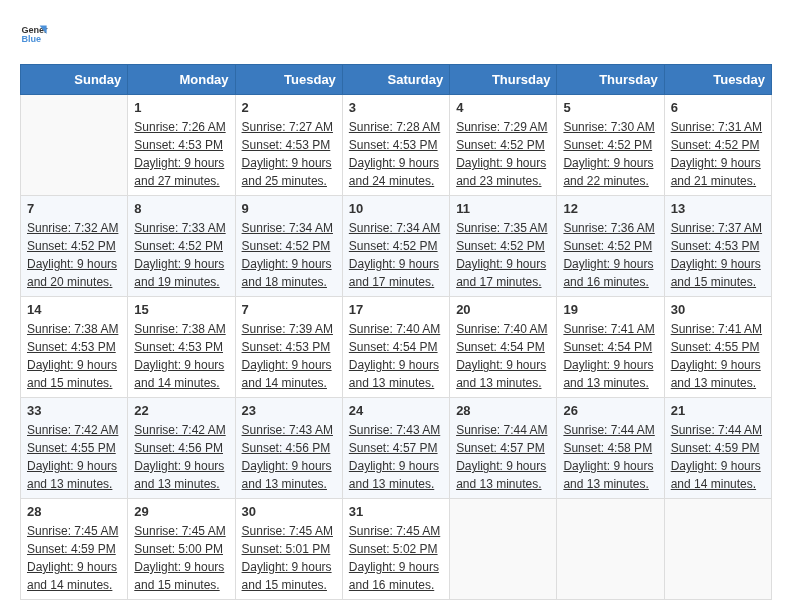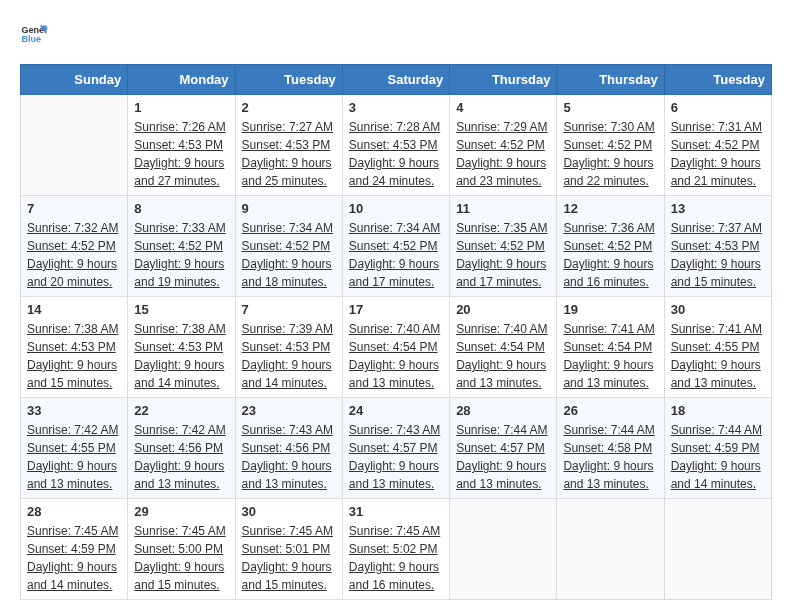--- a/index.html
+++ b/index.html
@@ -220,21 +220,21 @@
         </td>
         <td>
           <span class="day-num">28</span>
           <div class="day-info">Sunrise: 7:44 AM<br>Sunset: 4:57 PM<br>Daylight: 9 hours and 13 minutes.</div>
         </td>
         <td>
           <span class="day-num">26</span>
           <div class="day-info">Sunrise: 7:44 AM<br>Sunset: 4:58 PM<br>Daylight: 9 hours and 13 minutes.</div>
         </td>
         <td>
-          <span class="day-num">18</span>
+          <span class="day-num">21</span>
           <div class="day-info">Sunrise: 7:44 AM<br>Sunset: 4:59 PM<br>Daylight: 9 hours and 14 minutes.</div>
         </td>
       </tr>
       <tr>
         <td>
           <span class="day-num">28</span>
           <div class="day-info">Sunrise: 7:45 AM<br>Sunset: 4:59 PM<br>Daylight: 9 hours and 14 minutes.</div>
         </td>
         <td>
           <span class="day-num">29</span>

